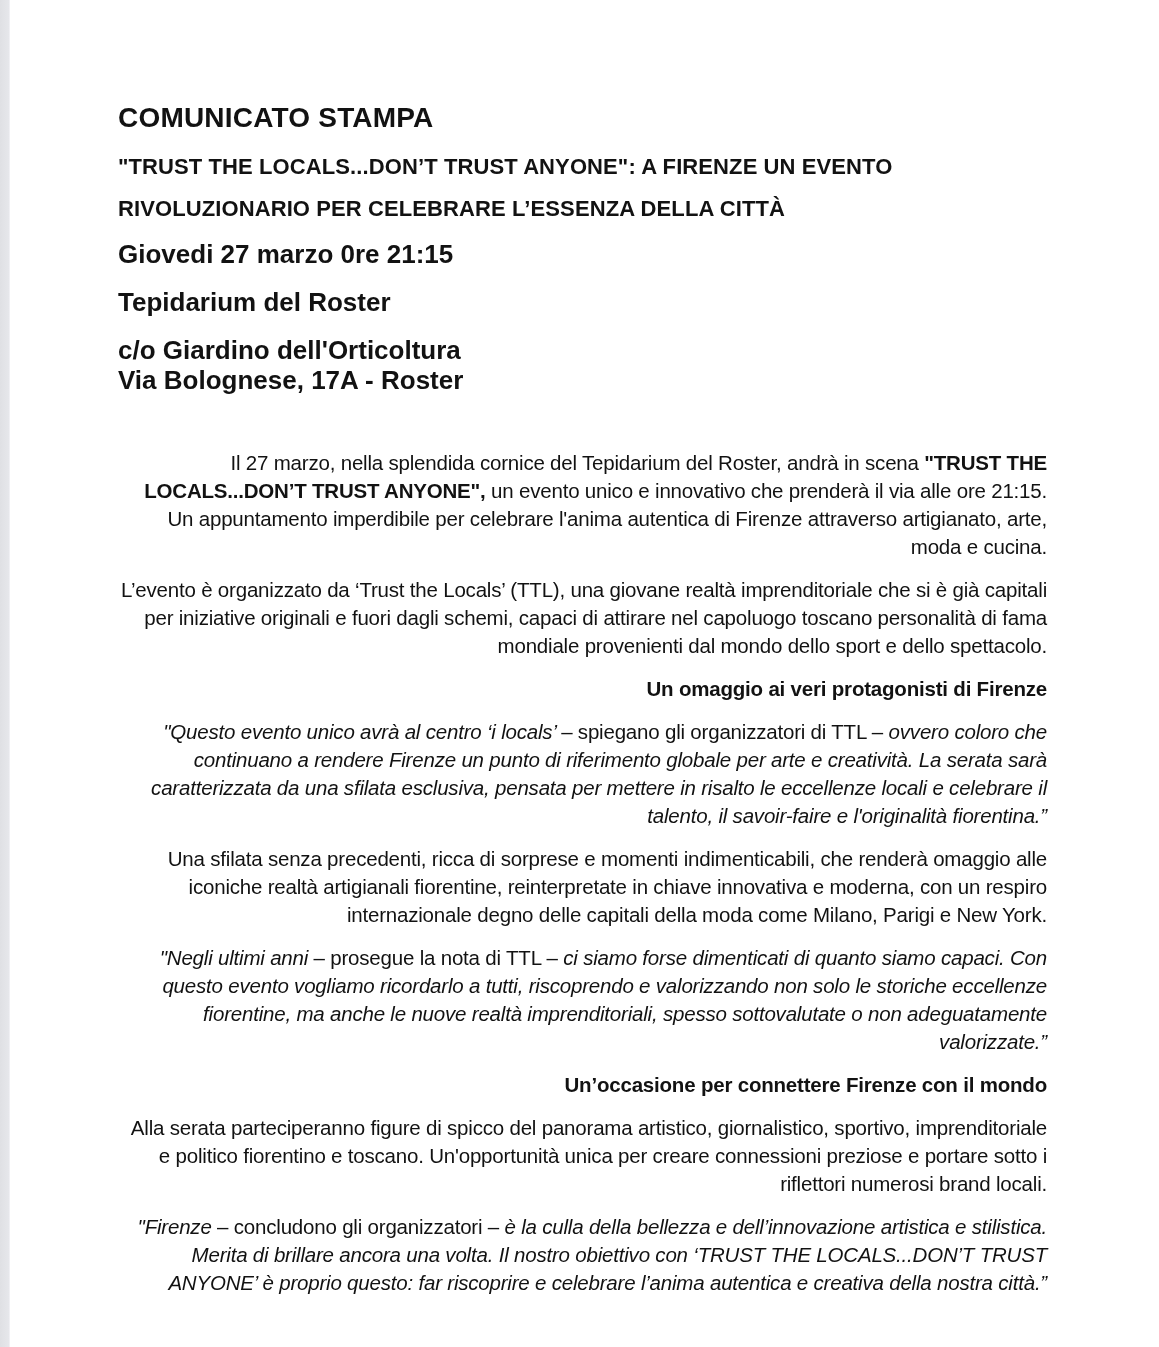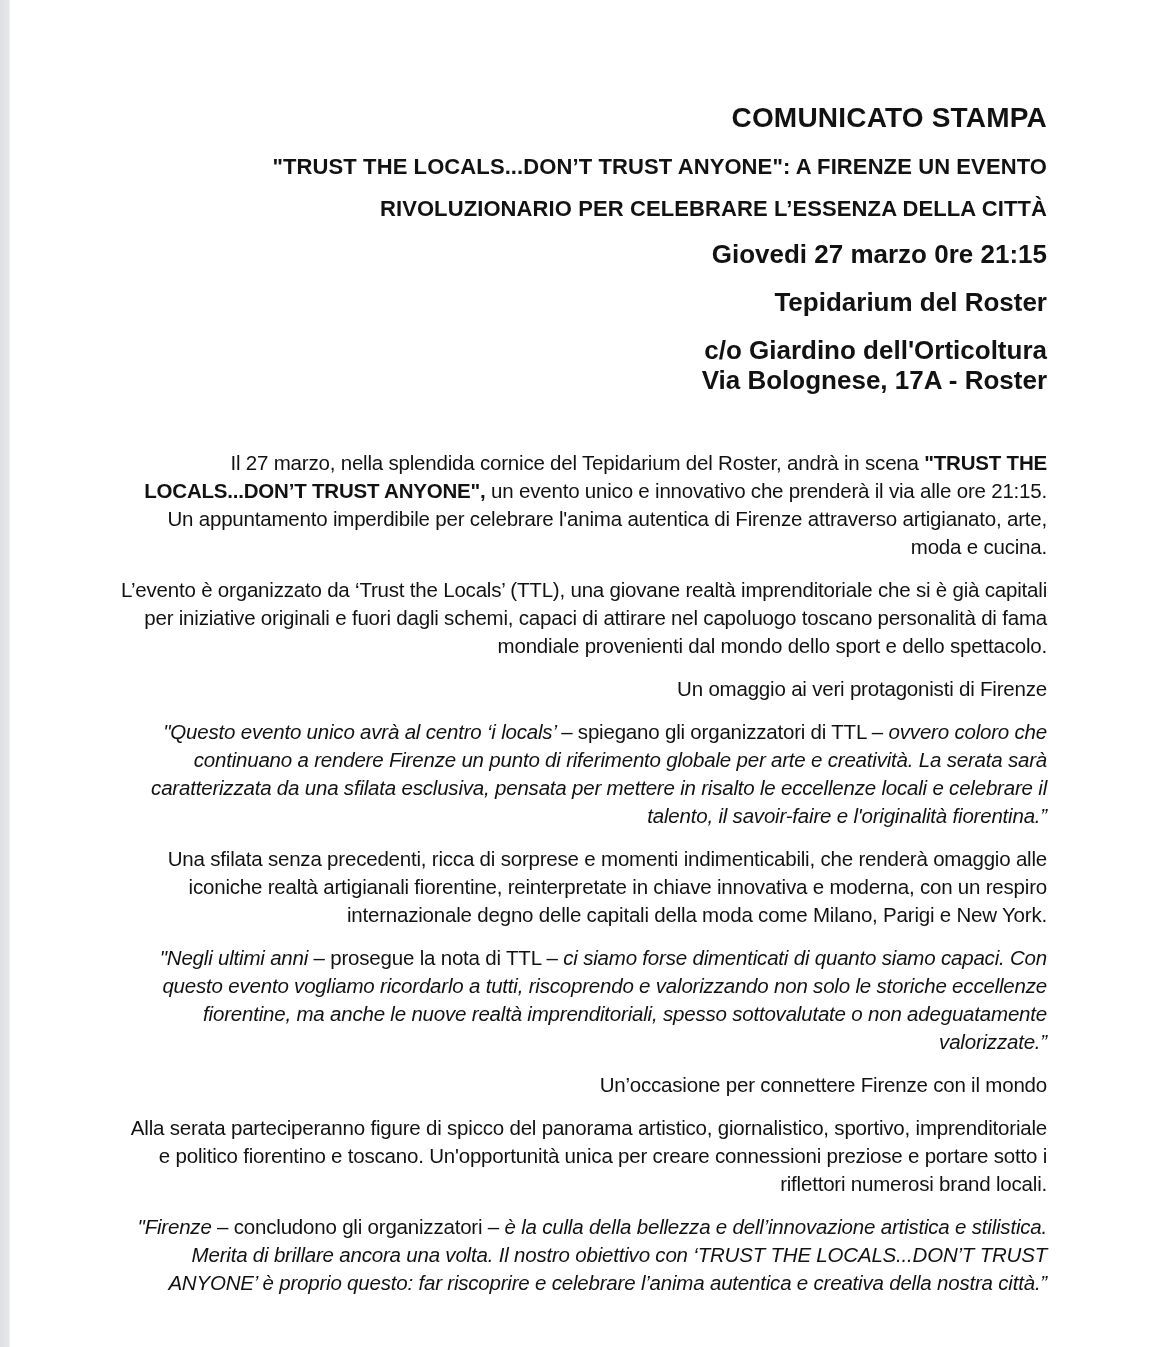--- a/index.html
+++ b/index.html
@@ -15,21 +15,21 @@
   }
   .left-strip {
     position: absolute; left: 0; top: 0;
     width: 10px; height: 100%;
     background: linear-gradient(to right, #dfe0e4, #e6e7eb);
     border-right: 1px solid #f0f0f4;
   }
   .content {
     padding: 102px 112px 40px 118px;
   }
-  .doc-header { text-align: right; }
+  .doc-header { text-align: left; }
   .doc-title {
     font-size: 28px; font-weight: bold;
     margin: 0 0 20px 0; letter-spacing: 0.2px;
   }
   .headline {
     font-size: 22px; font-weight: bold;
     margin: 16px 0; letter-spacing: 0.1px;
   }
   .meta {
     font-size: 26px; font-weight: bold;
@@ -39,21 +39,21 @@
     font-size: 26px; font-weight: bold;
     line-height: 30px; margin-top: 17px;
   }
   .doc-body { margin-top: 54px; }
   .doc-body p {
     font-size: 20.5px; line-height: 28px;
     margin: 15px 0; letter-spacing: -0.2px;
     text-align: right;
   }
   .section-heading {
-    font-size: 21px; font-weight: normal;
+    font-size: 21px; font-weight: bold;
     margin: 18px 0 9px 0; letter-spacing: -0.2px;
   }
   .quote { font-style: italic; }
   .quote .upright { font-style: normal; margin-top: 11px; }
   b, strong { font-weight: bold; }
 </style>
 </head>
 <body>
 
 <div class="left-strip"></div>

